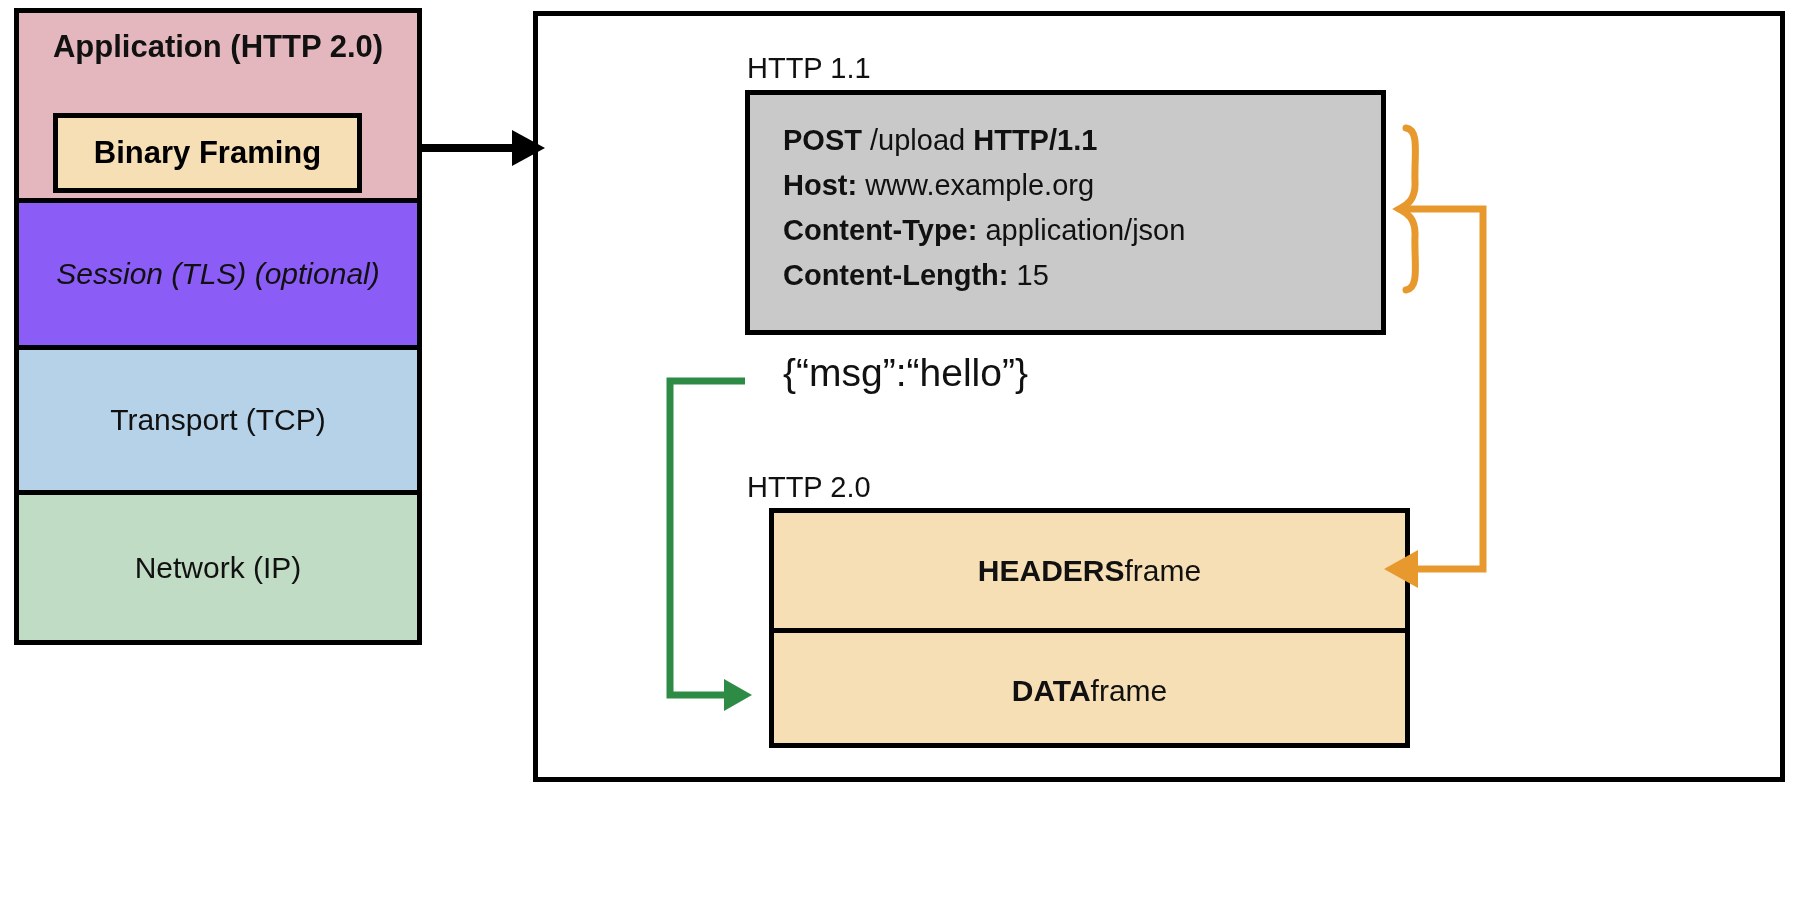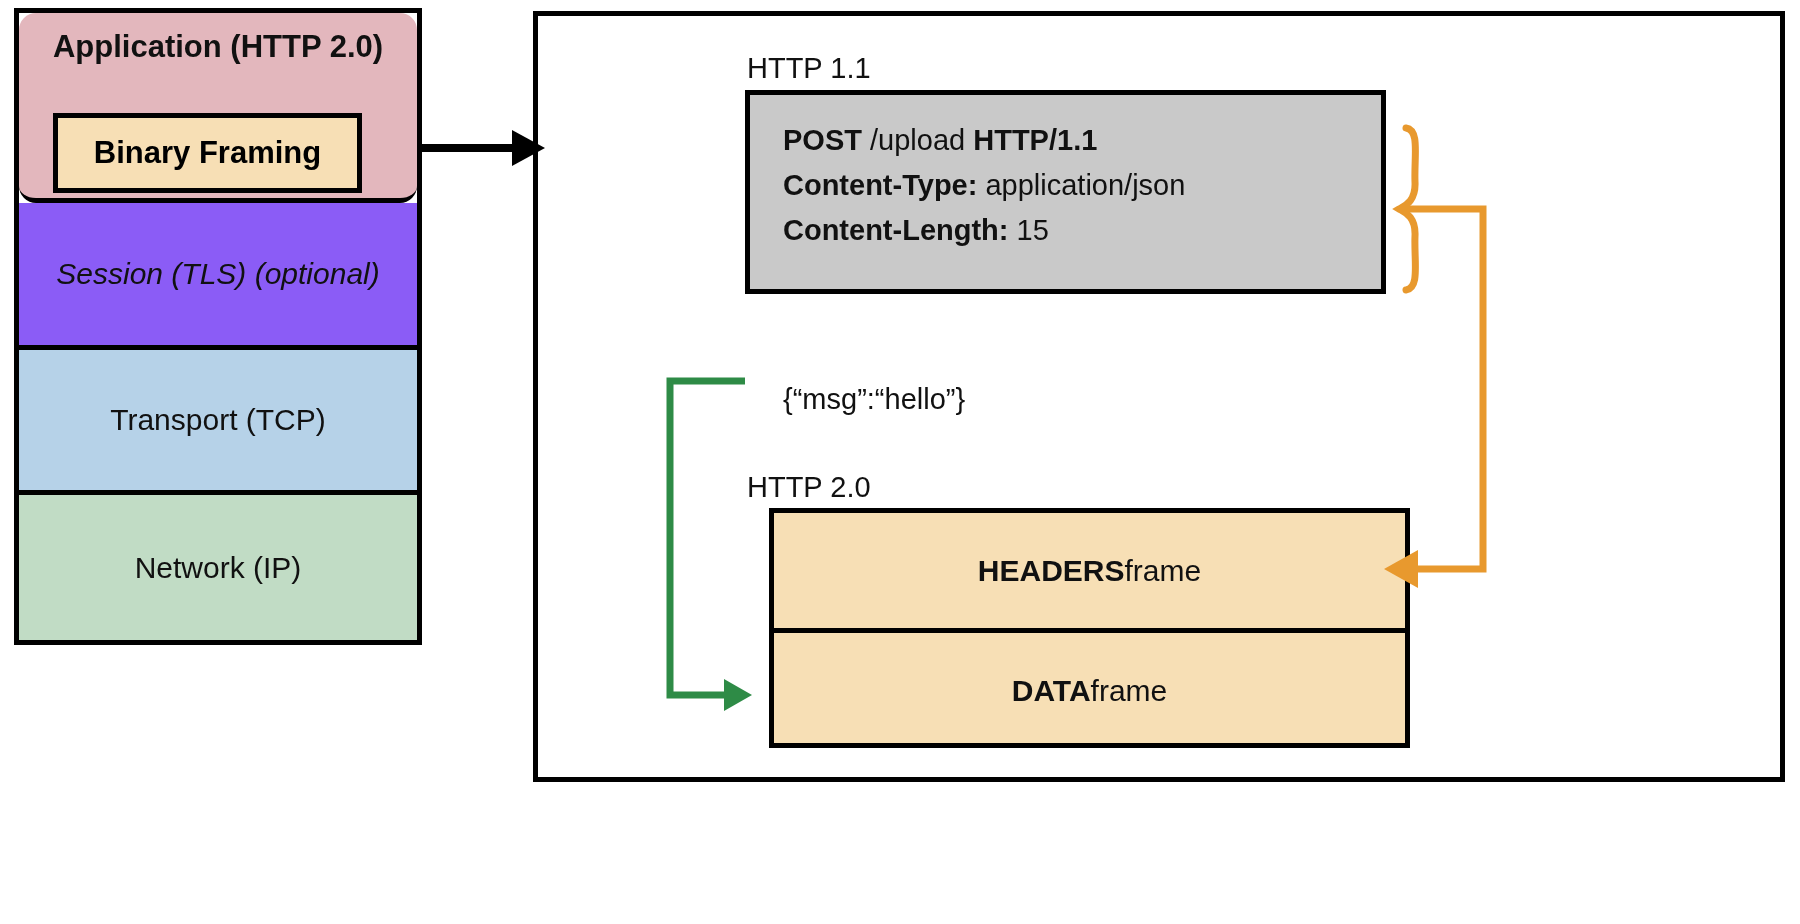--- a/index.html
+++ b/index.html
@@ -40,21 +40,20 @@
     justify-content: center;
     font-size: 30px;
     color: #111111;
   }
   .layer-app {
     top: 0;
     height: 190px;
     background: #e3b7bd;
     align-items: flex-start;
     border-bottom: 5px solid #000000;
-    border-radius: 17px;
   }
   .layer-app .layer-title {
     font-weight: bold;
     font-size: 31px;
     margin-top: 16px;
   }
   #binary-framing {
     position: absolute;
     left: 34px;
     top: 100px;
@@ -119,39 +118,39 @@
   }
   #caption-http11 { left: 209px; top: 36px; }
   #caption-http20 { left: 209px; top: 455px; }
 
   
   #http11-box {
     position: absolute;
     left: 207px;
     top: 74px;
     width: 641px;
-    height: 204px;
+    height: 245px;
     background: #c9c9c9;
     border: 5px solid #000000;
     box-sizing: border-box;
   }
   #http11-lines {
     position: absolute;
     left: 33px;
     top: 23px;
     font-size: 29px;
     line-height: 45px;
     color: #111111;
     white-space: nowrap;
   }
   #http11-body {
     position: absolute;
     left: 33px;
-    top: 288px;
-    font-size: 29px;
+    top: 256px;
+    font-size: 39px;
     color: #111111;
     white-space: nowrap;
   }
   .b { font-weight: bold; }
 
   
   #frames {
     position: absolute;
     left: 207px;
     top: 492px;
@@ -229,20 +228,23 @@
   </svg>
 
   <div id="right-panel">
 
     <div class="caption" id="caption-http11">HTTP 1.1</div>
 
     <div id="http11-box">
       <div id="http11-lines">
         <div>
           <span class="b">POST</span><span>&nbsp;</span><span>/upload</span><span>&nbsp;</span><span class="b">HTTP/1.1</span>
+        </div>
+        <div>
+          <span class="b">Host:</span><span>&nbsp;</span><span>www.example.org</span>
         </div>
         <div>
           <span class="b">Content-Type:</span><span>&nbsp;</span><span>application/json</span>
         </div>
         <div>
           <span class="b">Content-Length:</span><span>&nbsp;</span><span>15</span>
         </div>
       </div>
       <div id="http11-body">{“msg”:“hello”}</div>
     </div>

